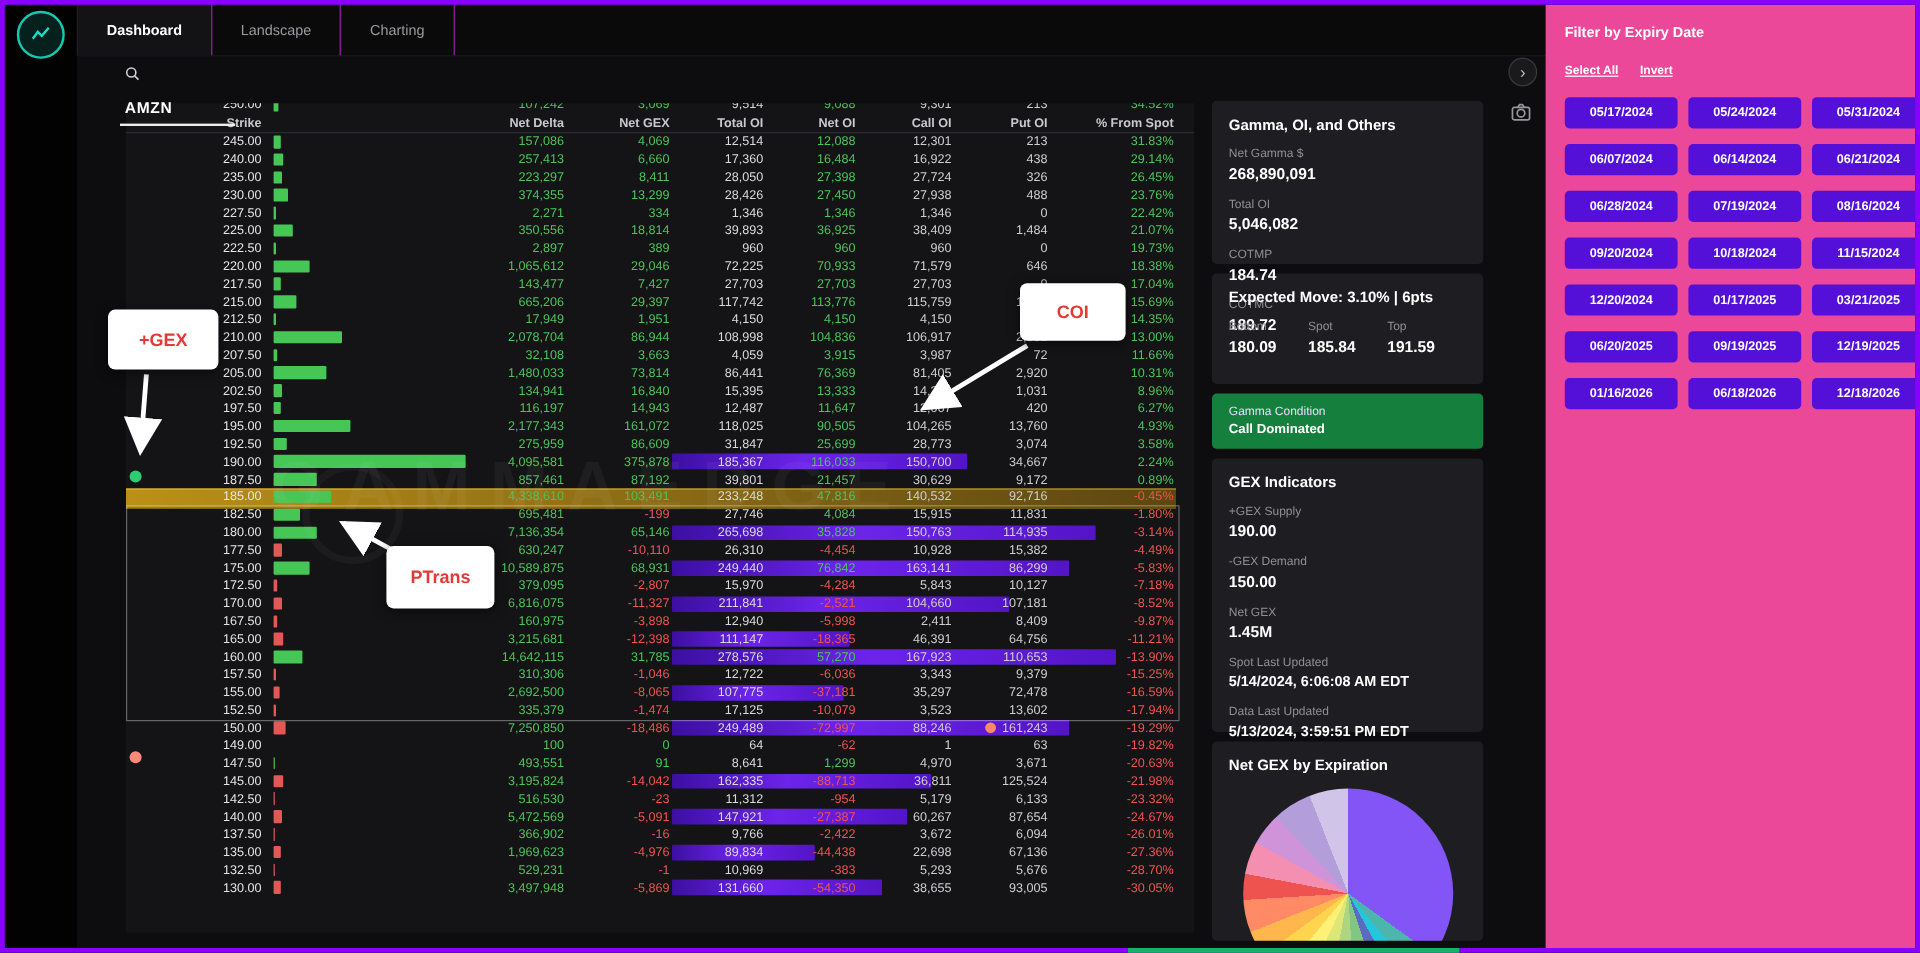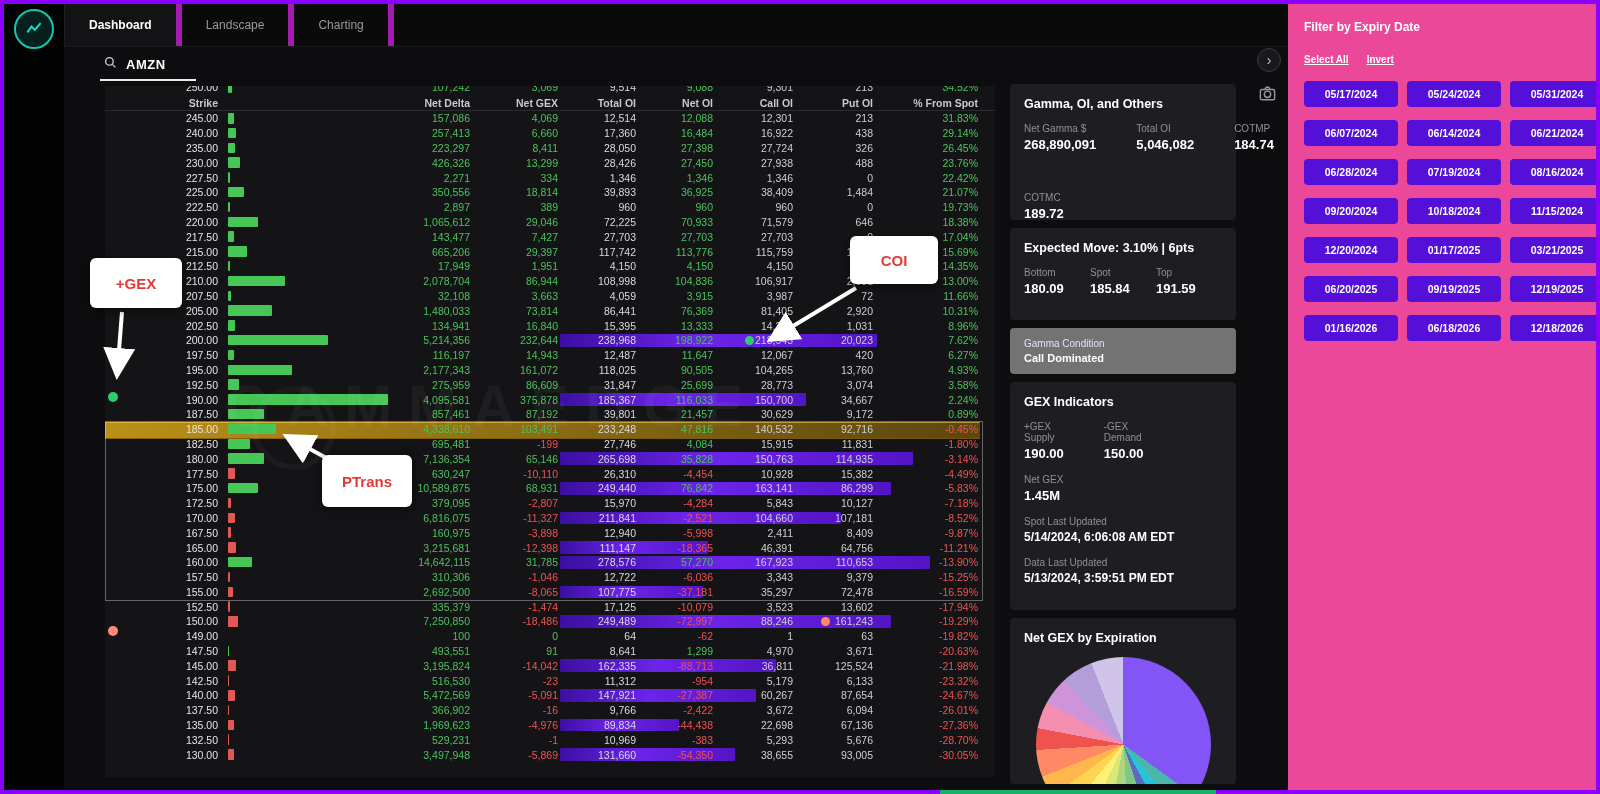--- a/index.html
+++ b/index.html
@@ -7,28 +7,28 @@
   .frame{position:absolute;inset:0;border:4px solid #8a00ff;z-index:50;pointer-events:none;}
   .frame-green{position:absolute;left:940px;bottom:0;width:276px;height:4px;background:#17b26a;z-index:60;}
 
   
   .leftstrip{position:absolute;left:4px;top:4px;bottom:4px;width:60px;background:#020203;z-index:2;}
   .brand{width:36px;height:36px;border-radius:50%;background:#06201d;border:2px solid #14c9b0;
     margin:5px auto;display:flex;align-items:center;justify-content:center;}
   .topnav{position:absolute;left:64px;top:4px;width:1224px;height:42px;background:#0a0a0b;
     border-bottom:1px solid #1b1b1d;display:flex;z-index:3;}
   .tab{padding:0 24px;display:flex;align-items:center;font-size:12px;color:#9a9a9f;
-    border-right:6px solid #a21caf;cursor:pointer;}
+    border-right:1px solid #a21caf;cursor:pointer;}
   .tab:first-child{border-left:1px solid #1f1f22;}
   .tab.active{color:#ffffff;font-weight:bold;background:#131315;}
 
   
   .main{position:absolute;left:64px;top:46px;width:1224px;height:744px;background:#0d0d0f;z-index:1;}
-  .search{position:absolute;left:100px;top:52px;width:90px;display:flex;align-items:center;gap:9px;
-    padding:3px 2px 6px 4px;border-bottom:2px solid #ececec;z-index:4;}
+  .search{position:absolute;left:100px;top:52px;width:90px;display:flex;align-items:flex-start;gap:9px;
+    padding:3px 2px 6px 4px;border-bottom:2px solid #ececec;z-index:4;flex-direction:column;}
   .search .tkr{color:#fff;font-size:13px;font-weight:bold;letter-spacing:.5px;}
   .sidebtn{position:absolute;left:1257px;width:22px;height:22px;border:1px solid #3a3a3e;border-radius:50%;
     background:#1a1a1d;color:#c0c0c4;display:flex;align-items:center;justify-content:center;
     font-size:14px;z-index:6;}
   .cambtn{position:absolute;left:1258px;width:20px;height:20px;z-index:6;}
 
   
   .tablewrap{position:absolute;left:105px;top:86px;width:890px;height:691px;background:#141417;z-index:3;}
   .partial{height:9px;overflow:hidden;}
   .partial .trow{margin-top:-6px;}
@@ -61,27 +61,27 @@
   
   .callout{position:absolute;background:#ffffff;color:#e53935;font-weight:bold;font-size:15px;
     display:flex;align-items:center;justify-content:center;border-radius:6px;z-index:21;
     box-shadow:0 2px 10px rgba(0,0,0,.55);}
   .arrows{position:absolute;left:0;top:0;z-index:20;pointer-events:none;}
 
   
   .panelcol{position:absolute;left:1010px;top:84px;width:226px;z-index:5;}
   .panel{background:#1e1e22;border-radius:4px;padding:13px 14px;margin-bottom:8px;box-sizing:border-box;}
   .ptitle{color:#ffffff;font-size:12.5px;font-weight:bold;margin-bottom:12px;}
-  .pgrid2{display:grid;grid-template-columns:1fr 1fr 1fr;row-gap:13px;gap:40px;}
+  .pgrid2{display:grid;grid-template-columns:1fr;row-gap:13px;}
   .pgrid3{display:grid;grid-template-columns:1fr 1fr 1fr;}
   .pl{color:#8f8f96;font-size:10px;margin-bottom:3px;}
   .pv{color:#ffffff;font-size:13px;font-weight:bold;}
   .pv.sm{font-size:12px;}
   .pblock{margin-top:13px;}
-  .condition{background:#737373;border-radius:4px;padding:10px 14px;margin-bottom:8px;}
+  .condition{background:#15803d;border-radius:4px;padding:10px 14px;margin-bottom:8px;}
   .condition .pl{color:#e8dcff;}
   .condition .pv{font-size:11px;}
   .pie{width:175px;height:175px;border-radius:50%;margin:10px auto 0;}
   .panel.clip{height:166px;overflow:hidden;margin-bottom:0;}
 
   
   .rightbar{position:absolute;left:1288px;top:4px;width:308px;height:786px;background:#ec4899;
     padding:16px;box-sizing:border-box;z-index:5;}
   .rb-title{color:#ffffff;font-size:12px;font-weight:bold;margin-bottom:20px;}
   .rb-links{display:flex;gap:18px;margin-bottom:16px;}
@@ -184,21 +184,21 @@
         <div class="cell g">8,411</div>
         <div class="cell w">28,050</div>
         <div class="cell g">27,398</div>
         <div class="cell w2">27,724</div>
         <div class="cell w2">326</div>
         <div class="cell g">26.45%</div>
       </div>
       <div class="trow">
         <div class="bar pos" style="width: 12px;"></div>
         <div class="cell strike">230.00</div>
-        <div class="cell g">426,326</div>
+        <div class="cell g">374,355</div>
         <div class="cell g">13,299</div>
         <div class="cell w">28,426</div>
         <div class="cell g">27,450</div>
         <div class="cell w2">27,938</div>
         <div class="cell w2">488</div>
         <div class="cell g">23.76%</div>
       </div>
       <div class="trow">
         <div class="bar pos" style="width: 2px;"></div>
         <div class="cell strike">227.50</div>
@@ -312,33 +312,20 @@
       <div class="trow">
         <div class="bar pos" style="width: 7px;"></div>
         <div class="cell strike">202.50</div>
         <div class="cell g">134,941</div>
         <div class="cell g">16,840</div>
         <div class="cell w">15,395</div>
         <div class="cell g">13,333</div>
         <div class="cell w2">14,364</div>
         <div class="cell w2">1,031</div>
         <div class="cell g">8.96%</div>
-      </div>
-      <div class="trow">
-        <div class="oibar" style="width: 317px;"></div>
-        <div class="bar pos" style="width: 100px;"></div>
-        <div class="cell strike">200.00</div>
-        <div class="cell g">5,214,356</div>
-        <div class="cell g">232,644</div>
-        <div class="cell w">238,968</div>
-        <div class="cell g">198,922</div>
-        <div class="cell w2">218,945</div>
-        <div class="cell w2">20,023</div>
-        <div class="cell g">7.62%</div>
-        <span class="rowdot" style="left: 640px; background: rgb(46, 204, 113);"></span>
       </div>
       <div class="trow">
         <div class="bar pos" style="width: 6px;"></div>
         <div class="cell strike">197.50</div>
         <div class="cell g">116,197</div>
         <div class="cell g">14,943</div>
         <div class="cell w">12,487</div>
         <div class="cell g">11,647</div>
         <div class="cell w2">12,067</div>
         <div class="cell w2">420</div>

